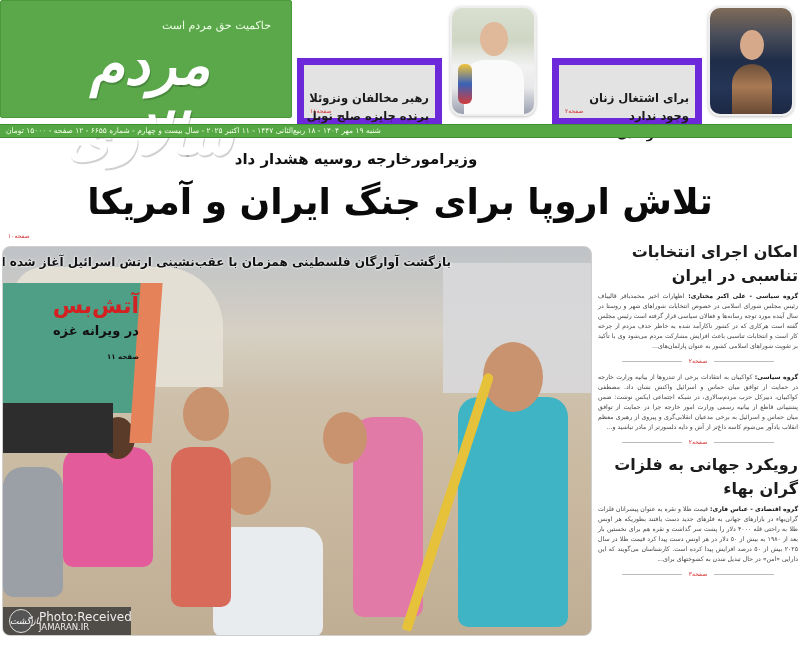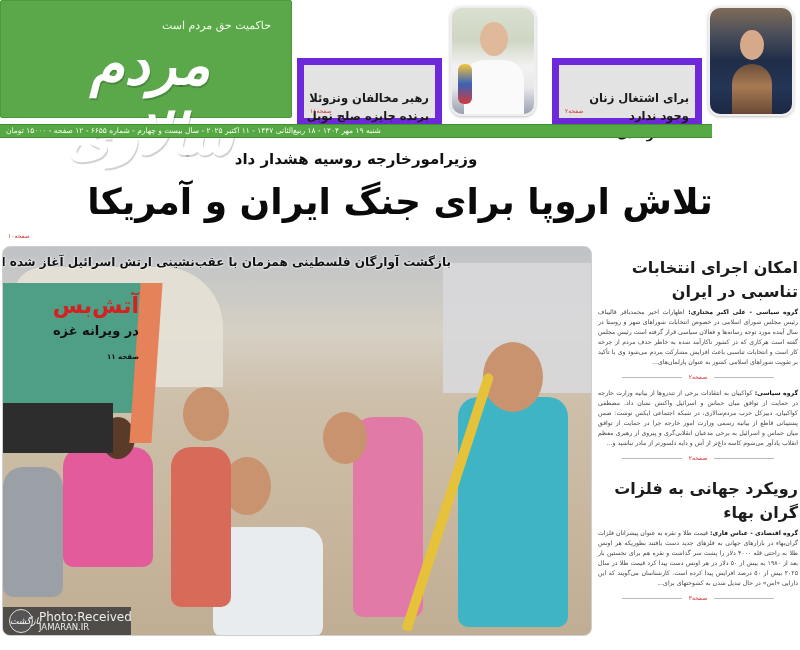--- a/index.html
+++ b/index.html
@@ -20,21 +20,21 @@
   .teaser-photo { position: absolute; top: 6px; height: 110px; border-radius: 12px; overflow: hidden; border: 2px solid #eee; box-shadow: 0 1px 3px rgba(0,0,0,0.25); }
   .photo-1 { left: 450px; width: 86px; background: linear-gradient(180deg, #d9e0d0 0%, #cfd6c4 30%, #f2f2f2 55%, #e8e8ea 75%, #9aa0b0 100%); }
   .photo-2 { left: 708px; width: 86px; background: linear-gradient(180deg, #7f6b58 0%, #4a4e5a 25%, #1f2d48 50%, #243556 75%, #1c2844 100%); }
   .photo-face { position: absolute; left: 28px; top: 14px; width: 28px; height: 34px; border-radius: 50%; background: #e0b89a; }
   .photo-2 .photo-face { left: 30px; top: 22px; width: 24px; height: 30px; background: #d6a98a; }
   .photo-shirt { position: absolute; left: 12px; top: 52px; width: 60px; height: 56px; border-radius: 20px 20px 0 0; background: #fafafa; }
   .photo-sleeve { position: absolute; left: 6px; top: 56px; width: 14px; height: 40px; background: linear-gradient(180deg,#f2c53a,#3a62b8,#d23b3b); border-radius: 6px; }
   .photo-2 .photo-shirt { background: linear-gradient(180deg, #6c4f3b, #a87a53 40%, #5b3f2f); left: 22px; width: 40px; top: 56px; }
 
   
-  .date-strip { position: absolute; left: 0; top: 124px; width: 712px; height: 14px; background: #55a844; border-top: 1px solid #3f8f31; border-bottom: 1px solid #3f8f31; text-align: right; }
+  .date-strip { position: absolute; left: 0; top: 124px; width: 792px; height: 14px; background: #55a844; border-top: 1px solid #3f8f31; border-bottom: 1px solid #3f8f31; text-align: right; }
   .date-text { position: absolute; left: 6px; top: 1px; font-size: 7.5px; color: #f6ffe8; direction: rtl; white-space: nowrap; }
 
   
   .kicker { position: absolute; left: 0; width: 712px; top: 150px; text-align: center; direction: rtl; font-weight: bold; font-size: 15px; color: #111; }
   .main-headline { position: absolute; left: 0; width: 800px; top: 176px; text-align: center; direction: rtl; font-weight: bold; font-size: 36px; color: #0a0a0a; letter-spacing: 0.5px; line-height: 52px; }
   .page-ref { font-size: 6px; color: #d42f2f; direction: rtl; }
   .main-page-ref { position: absolute; left: 8px; top: 232px; }
 
   
   .photo-block { position: absolute; left: 2px; top: 246px; width: 590px; height: 390px; border-radius: 8px; overflow: hidden; background: linear-gradient(180deg, #bfc3c7 0%, #d6d0c4 22%, #cdbfa9 40%, #c8b79e 70%, #bfae94 100%); border: 1px solid #cfcfcf; }
@@ -52,21 +52,21 @@
   .ceasefire-sub { position: absolute; left: 4px; top: 76px; width: 132px; direction: rtl; text-align: right; font-weight: bold; font-size: 13px; color: #111; }
   .ceasefire-page { position: absolute; left: 4px; top: 106px; width: 132px; direction: rtl; text-align: right; font-size: 7px; font-weight: bold; color: #111; }
   .credit { position: absolute; left: 0; bottom: 0; width: 128px; height: 28px; background: rgba(60,60,60,0.85); }
   .credit-logo { position: absolute; left: 6px; top: 2px; width: 24px; height: 24px; border-radius: 50%; border: 1px solid #ddd; background: #555; color: #fff; font-size: 9px; text-align: center; line-height: 22px; font-style: italic; }
   .credit-line1 { position: absolute; left: 36px; top: 3px; font-size: 12px; color: #eee; white-space: nowrap; }
   .credit-line2 { position: absolute; left: 36px; top: 15px; font-size: 8.5px; color: #eee; white-space: nowrap; }
 
   
   .right-col { position: absolute; left: 598px; top: 240px; width: 200px; direction: rtl; text-align: right; }
   .story { margin-bottom: 4px; }
-  .story-title { font-weight: bold; font-size: 16px; line-height: 24px; color: #1c1c1c; margin-top: 16px; }
+  .story-title { font-weight: bold; font-size: 16px; line-height: 24px; color: #1c1c1c; }
   .story-body { font-size: 6.2px; line-height: 10px; color: #444; margin-top: 3px; text-align: justify; }
   .story-body b { color: #111; }
   .story-page { text-align: center; font-size: 6px; color: #d42f2f; margin: 6px 0 8px; position: relative; }
   .story-page::before, .story-page::after { content: ""; position: absolute; top: 4px; width: 60px; border-top: 1px solid #bbb; }
   .story-page::before { right: 24px; }
   .story-page::after { left: 24px; }
 </style>
 </head>
 <body>
 

